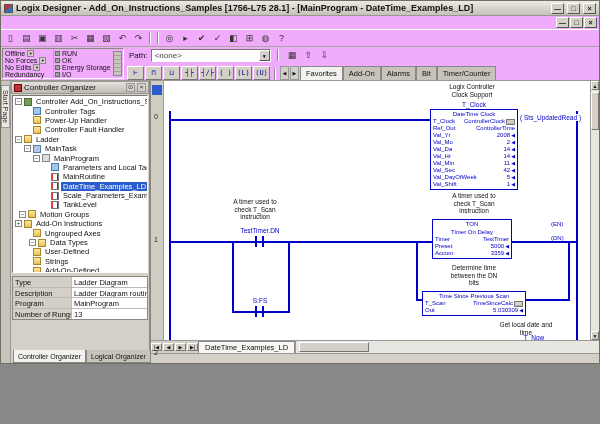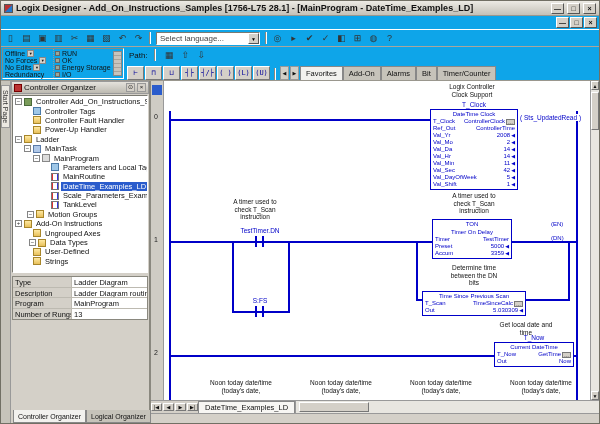--- a/index.html
+++ b/index.html
@@ -1,18 +1,18 @@
 <!DOCTYPE html>
 <html><head>
 <meta charset="utf-8">
 <style>
   *{box-sizing:border-box;margin:0;padding:0}
   html,body{background:#888}
-  .window{width:600px;height:424px;position:relative;overflow:hidden;display:flex;flex-direction:column;
-    font-family:"Liberation Sans",sans-serif;background:#0ea5e9;border:1px solid #716f64;color:#111}
+  .window{width:600px;height:364px;position:relative;overflow:hidden;display:flex;flex-direction:column;
+    font-family:"Liberation Sans",sans-serif;background:#f0abfc;border:1px solid #716f64;color:#111}
   
   .titlebar{height:15px;display:flex;align-items:center;gap:3px;padding:0 3px;
     background:linear-gradient(180deg,#eceae4,#c4c1b8);border-bottom:1px solid #9a978e;
     font-size:9px;font-weight:bold;white-space:nowrap;flex:0 0 auto}
   .app-icon{width:9px;height:9px;flex:0 0 auto;background:linear-gradient(135deg,#b33 49%,#27c 51%);border:1px solid #555}
   .title-text{flex:1;overflow:hidden;text-overflow:ellipsis}
   .winbtn{width:13px;height:11px;flex:0 0 auto;background:#d4d0c8;border:1px solid;border-color:#fff #555 #555 #fff;
     font-size:7px;line-height:9px;text-align:center;font-weight:bold}
   
   .menubar{height:14px;display:flex;align-items:center;font-size:9px;padding-left:2px;border-bottom:1px solid #fff;flex:0 0 auto}
@@ -143,24 +143,20 @@
         <span class="tbtn">▤</span>
         <span class="tbtn">▣</span>
         <span class="tbtn">▥</span>
         <span class="tbtn">✂</span>
         <span class="tbtn">▦</span>
         <span class="tbtn">▧</span>
         <span class="tbtn">↶</span>
         <span class="tbtn">↷</span>
       </span>
     <span class="tsep"></span>
-    <span class="combo lang-combo">
-      <span>Select language...</span>
-      <span class="arrowbox">▼</span>
-    </span>
     <span class="tsep"></span>
     <span class="icon-group">
         <span class="tbtn">◎</span>
         <span class="tbtn">▸</span>
         <span class="tbtn">✔</span>
         <span class="tbtn">✓</span>
         <span class="tbtn">◧</span>
         <span class="tbtn">⊞</span>
         <span class="tbtn">◍</span>
         <span class="tbtn">?</span>
@@ -202,20 +198,24 @@
           <span class="led-row">
             <span class="led"></span>
             <span>I/O</span>
           </span>
         </div>
       <div class="keysw"></div>
     </div>
     <div class="rightcol">
       <div class="pathrow">
         <span>Path:</span>
+        <span class="combo path-combo">
+          <span>&lt;none&gt;</span>
+          <span class="arrowbox">▼</span>
+        </span>
         <span class="tsep"></span>
         <span class="icon-group">
             <span class="tbtn">▦</span>
             <span class="tbtn">⇧</span>
             <span class="tbtn">⇩</span>
           </span>
       </div>
       <div class="palrow">
         <span class="icon-group">
             <span class="palbtn">⊢</span>
@@ -261,26 +261,26 @@
             <span class="tree-label">Controller Add_On_Instructions_Samples</span>
           </div>
           <div class="tree-row" style="padding-left: 11px;">
             <span class="expander" style="visibility: hidden;"></span>
             <span class="tree-ico ico-tags"></span>
             <span class="tree-label">Controller Tags</span>
           </div>
           <div class="tree-row" style="padding-left: 11px;">
             <span class="expander" style="visibility: hidden;"></span>
             <span class="tree-ico ico-folder"></span>
+            <span class="tree-label">Power-Up Handler</span>
+          </div>
+          <div class="tree-row" style="padding-left: 11px;">
+            <span class="expander" style="visibility: hidden;"></span>
+            <span class="tree-ico ico-folder"></span>
             <span class="tree-label">Controller Fault Handler</span>
-          </div>
-          <div class="tree-row" style="padding-left: 11px;">
-            <span class="expander" style="visibility: hidden;"></span>
-            <span class="tree-ico ico-folder"></span>
-            <span class="tree-label">Power-Up Handler</span>
           </div>
           <div class="tree-row" style="padding-left: 2px;">
             <span class="expander">−</span>
             <span class="tree-ico ico-folder"></span>
             <span class="tree-label">Ladder</span>
           </div>
           <div class="tree-row" style="padding-left: 11px;">
             <span class="expander">−</span>
             <span class="tree-ico ico-task"></span>
             <span class="tree-label">MainTask</span>
@@ -308,21 +308,21 @@
           <div class="tree-row" style="padding-left: 29px;">
             <span class="expander" style="visibility: hidden;"></span>
             <span class="tree-ico ico-routine"></span>
             <span class="tree-label">Scale_Parameters_Example</span>
           </div>
           <div class="tree-row" style="padding-left: 29px;">
             <span class="expander" style="visibility: hidden;"></span>
             <span class="tree-ico ico-routine"></span>
             <span class="tree-label">TankLevel</span>
           </div>
-          <div class="tree-row" style="padding-left: 14px;">
+          <div class="tree-row" style="padding-left: 6px;">
             <span class="expander">−</span>
             <span class="tree-ico ico-folder"></span>
             <span class="tree-label">Motion Groups</span>
           </div>
           <div class="tree-row" style="padding-left: 2px;">
             <span class="expander">+</span>
             <span class="tree-ico ico-folder"></span>
             <span class="tree-label">Add-On Instructions</span>
           </div>
           <div class="tree-row" style="padding-left: 11px;">
@@ -337,20 +337,25 @@
           </div>
           <div class="tree-row" style="padding-left: 11px;">
             <span class="expander" style="visibility: hidden;"></span>
             <span class="tree-ico ico-folder"></span>
             <span class="tree-label">User-Defined</span>
           </div>
           <div class="tree-row" style="padding-left: 11px;">
             <span class="expander" style="visibility: hidden;"></span>
             <span class="tree-ico ico-folder"></span>
             <span class="tree-label">Strings</span>
+          </div>
+          <div class="tree-row" style="padding-left: 11px;">
+            <span class="expander" style="visibility: hidden;"></span>
+            <span class="tree-ico ico-folder"></span>
+            <span class="tree-label">Add-On-Defined</span>
           </div>
         </div>
       <div class="props">
           <div class="prop-row">
             <span class="prop-label">Type</span>
             <span class="prop-value">Ladder Diagram</span>
           </div>
           <div class="prop-row">
             <span class="prop-label">Description</span>
             <span class="prop-value">Ladder Diagram routine to test DateT</span>

